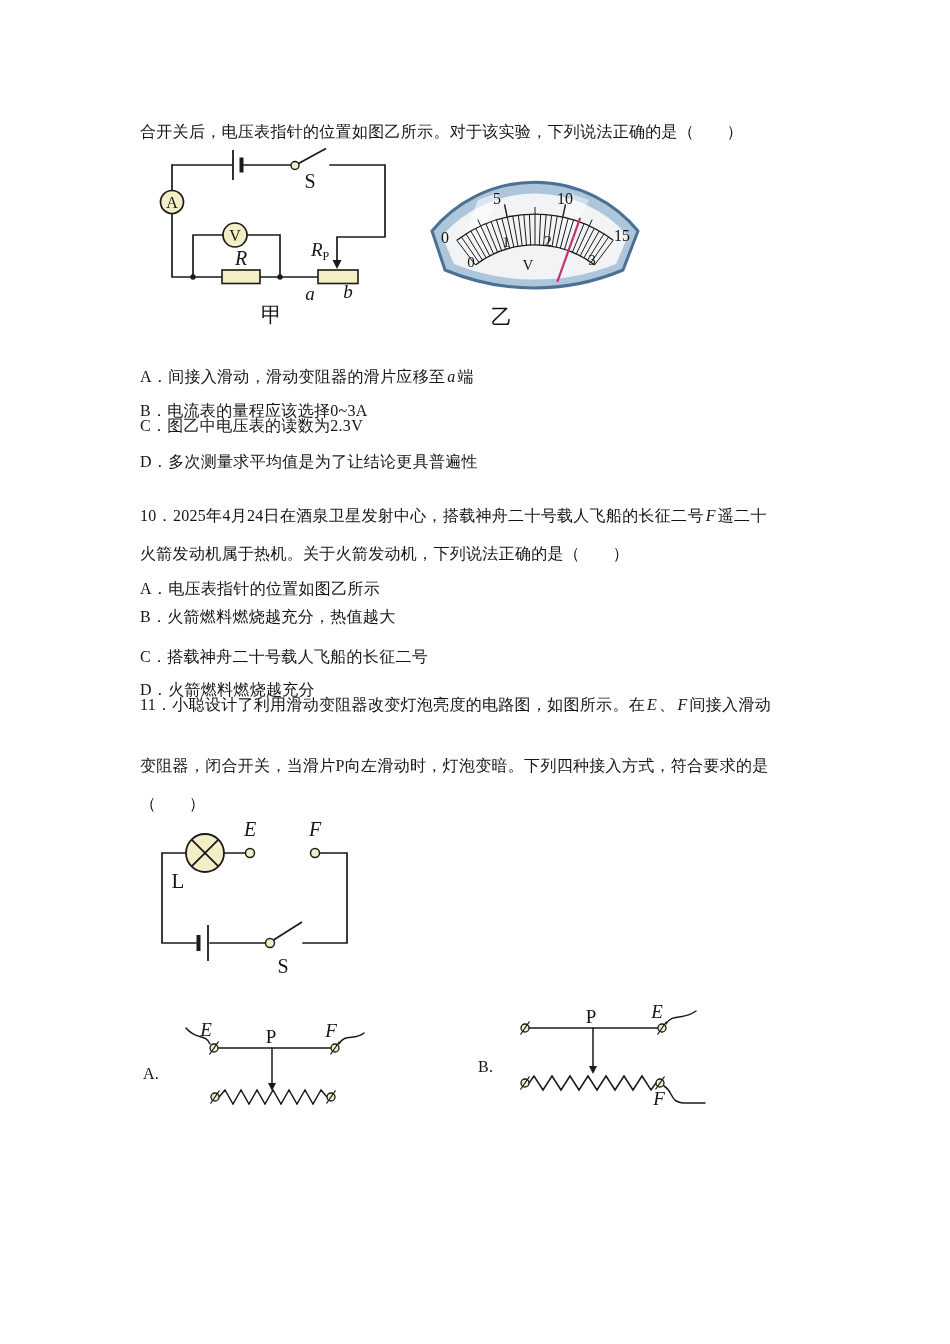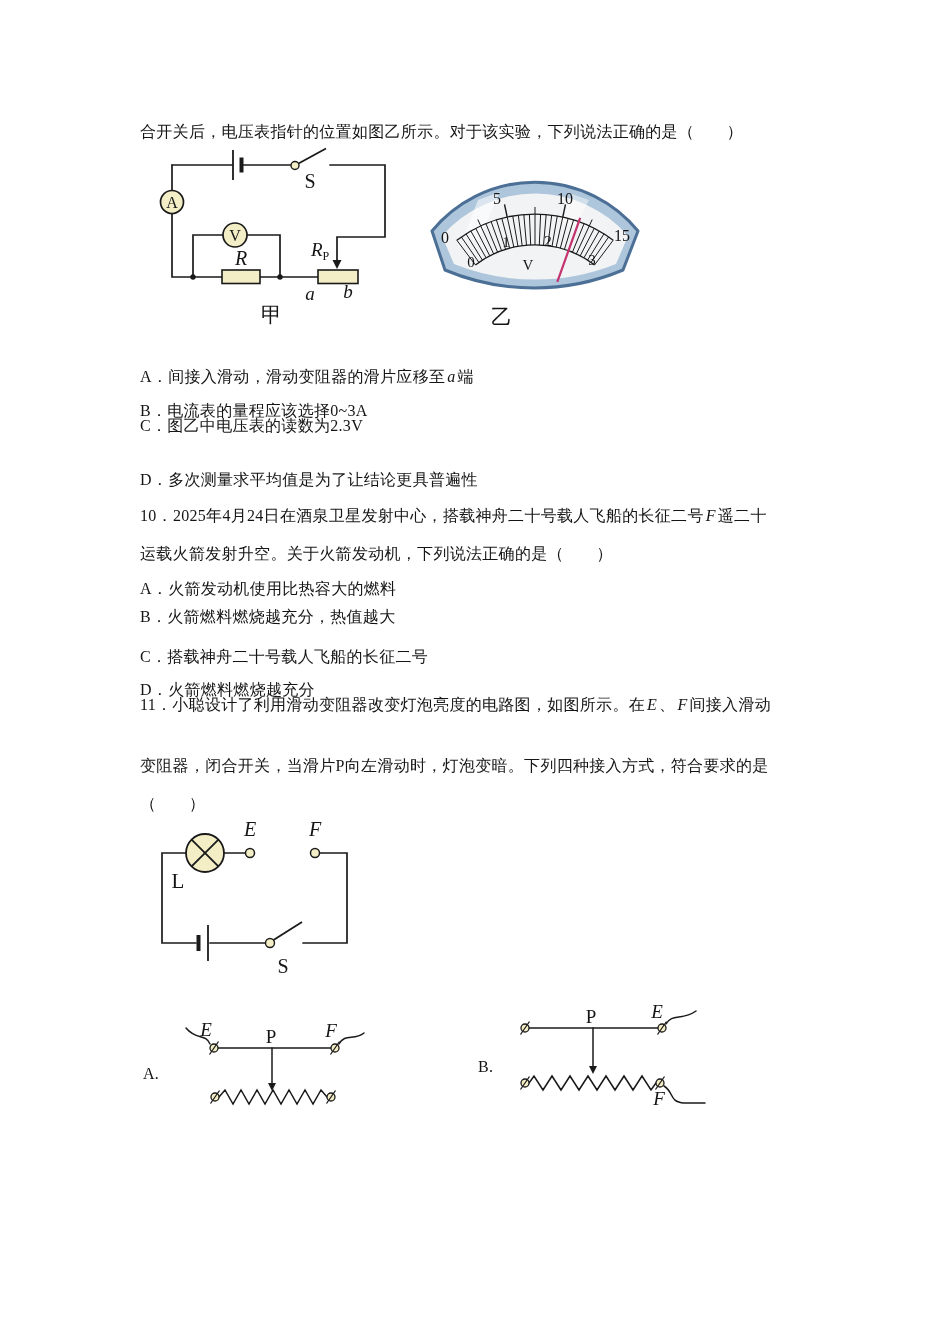--- a/index.html
+++ b/index.html
@@ -113,25 +113,25 @@
   <text x="166" y="95" font-size="15" text-anchor="middle">3</text>
   <text x="102" y="100" font-size="15" text-anchor="middle">V</text>
 </svg>
 
 <div class="cap" style="left:261px;top:301px">甲</div>
 <div class="cap" style="left:491px;top:303px">乙</div>
 
 <div class="line" style="top:363px"><span>A．间接入滑动，滑动变阻器的滑片应移至</span><span class="seg-italic">a</span><span>端</span></div>
 <div class="line" style="top:397px"><span>B．电流表的量程应该选择0~3A</span></div>
 <div class="line" style="top:412px"><span>C．图乙中电压表的读数为2.3V</span></div>
-<div class="line" style="top:466px"><span>D．多次测量求平均值是为了让结论更具普遍性</span></div>
+<div class="line" style="top:448px"><span>D．多次测量求平均值是为了让结论更具普遍性</span></div>
 
 <div class="line" style="top:502px"><span>10．2025年4月24日在酒泉卫星发射中心，搭载神舟二十号载人飞船的长征二号</span><span class="seg-italic">F</span><span>遥二十</span></div>
-<div class="line" style="top:540px">运载火箭发射升空。关于火箭发动机，下列说法正确的是（　　）</div>
-<div class="line" style="top:575px">A．火箭发动机使用比热容大的燃料</div>
+<div class="line" style="top:540px">火箭发动机属于热机。关于火箭发动机，下列说法正确的是（　　）</div>
+<div class="line" style="top:575px">A．电压表指针的位置如图乙所示</div>
 <div class="line" style="top:603px">B．火箭燃料燃烧越充分，热值越大</div>
 <div class="line" style="top:643px">C．搭载神舟二十号载人飞船的长征二号</div>
 <div class="line" style="top:676px">D．火箭燃料燃烧越充分</div>
 
 <div class="line" style="top:691px"><span>11．小聪设计了利用滑动变阻器改变灯泡亮度的电路图，如图所示。在</span><span class="seg-italic">E</span><span>、</span><span class="seg-italic">F</span><span>间接入滑动</span></div>
 <div class="line" style="top:752px">变阻器，闭合开关，当滑片P向左滑动时，灯泡变暗。下列四种接入方式，符合要求的是</div>
 <div class="line" style="top:790px">（　　）</div>
 
 <svg class="fig" style="left:155px;top:815px" width="210" height="170" viewBox="0 0 210 170">
   <g stroke="#1a1a1a" stroke-width="1.7" fill="none" stroke-linecap="round">

